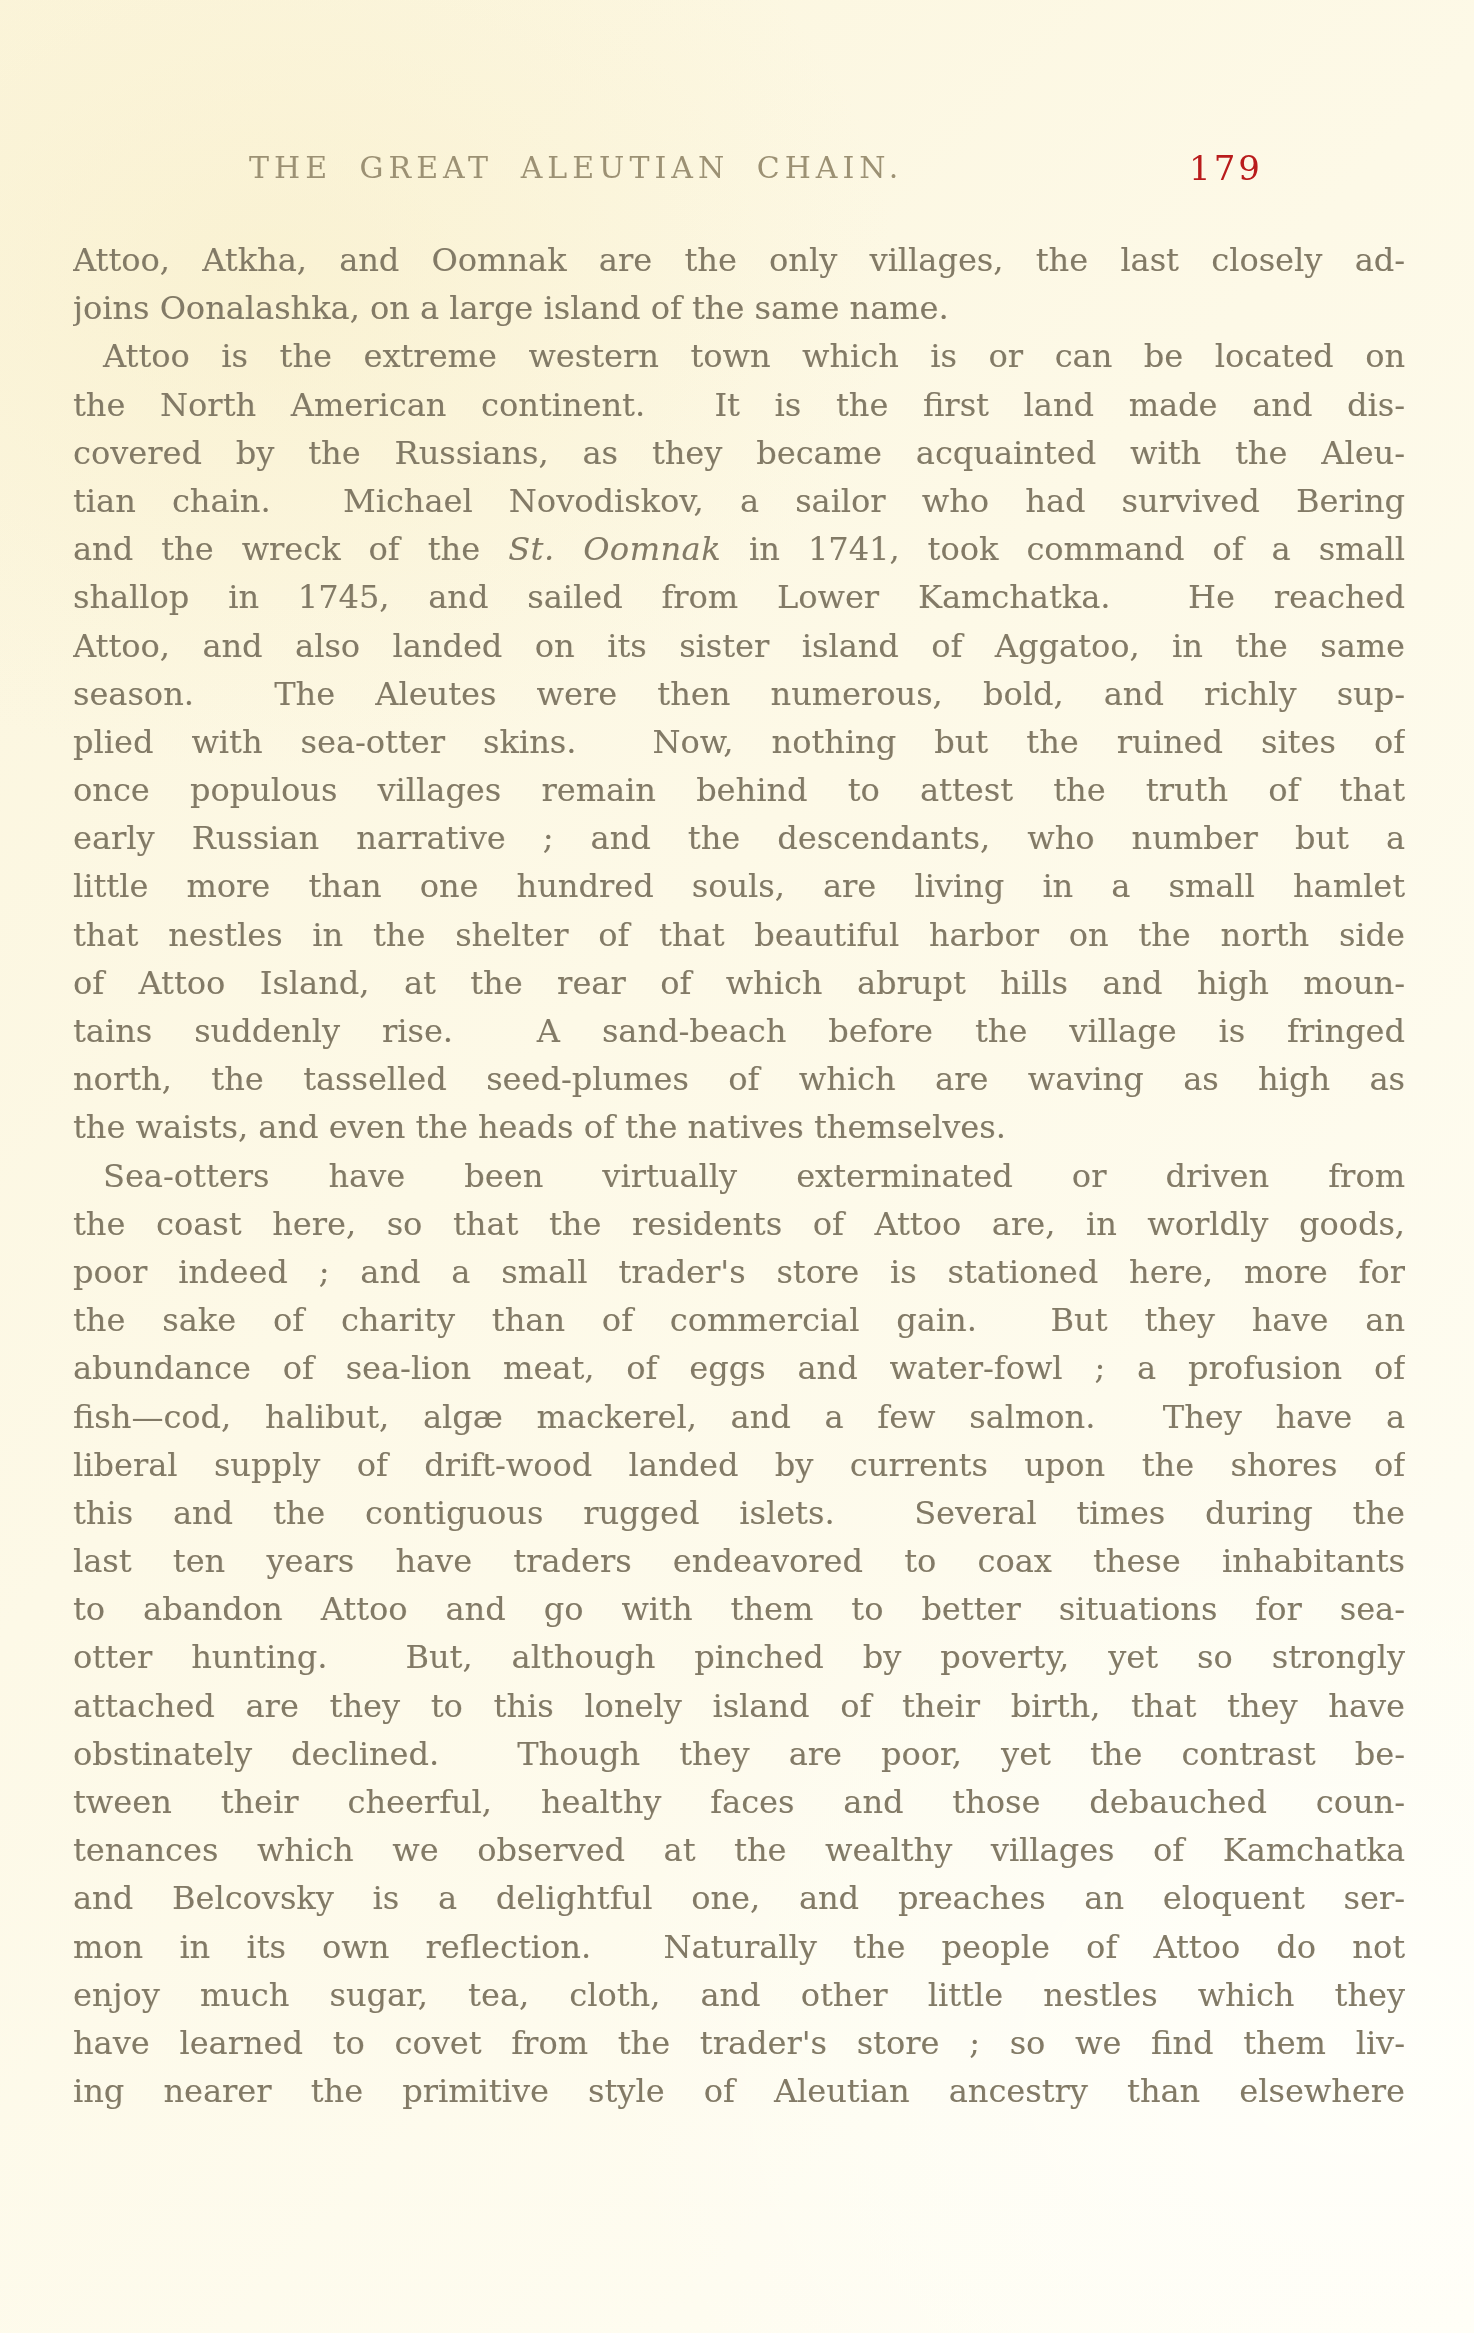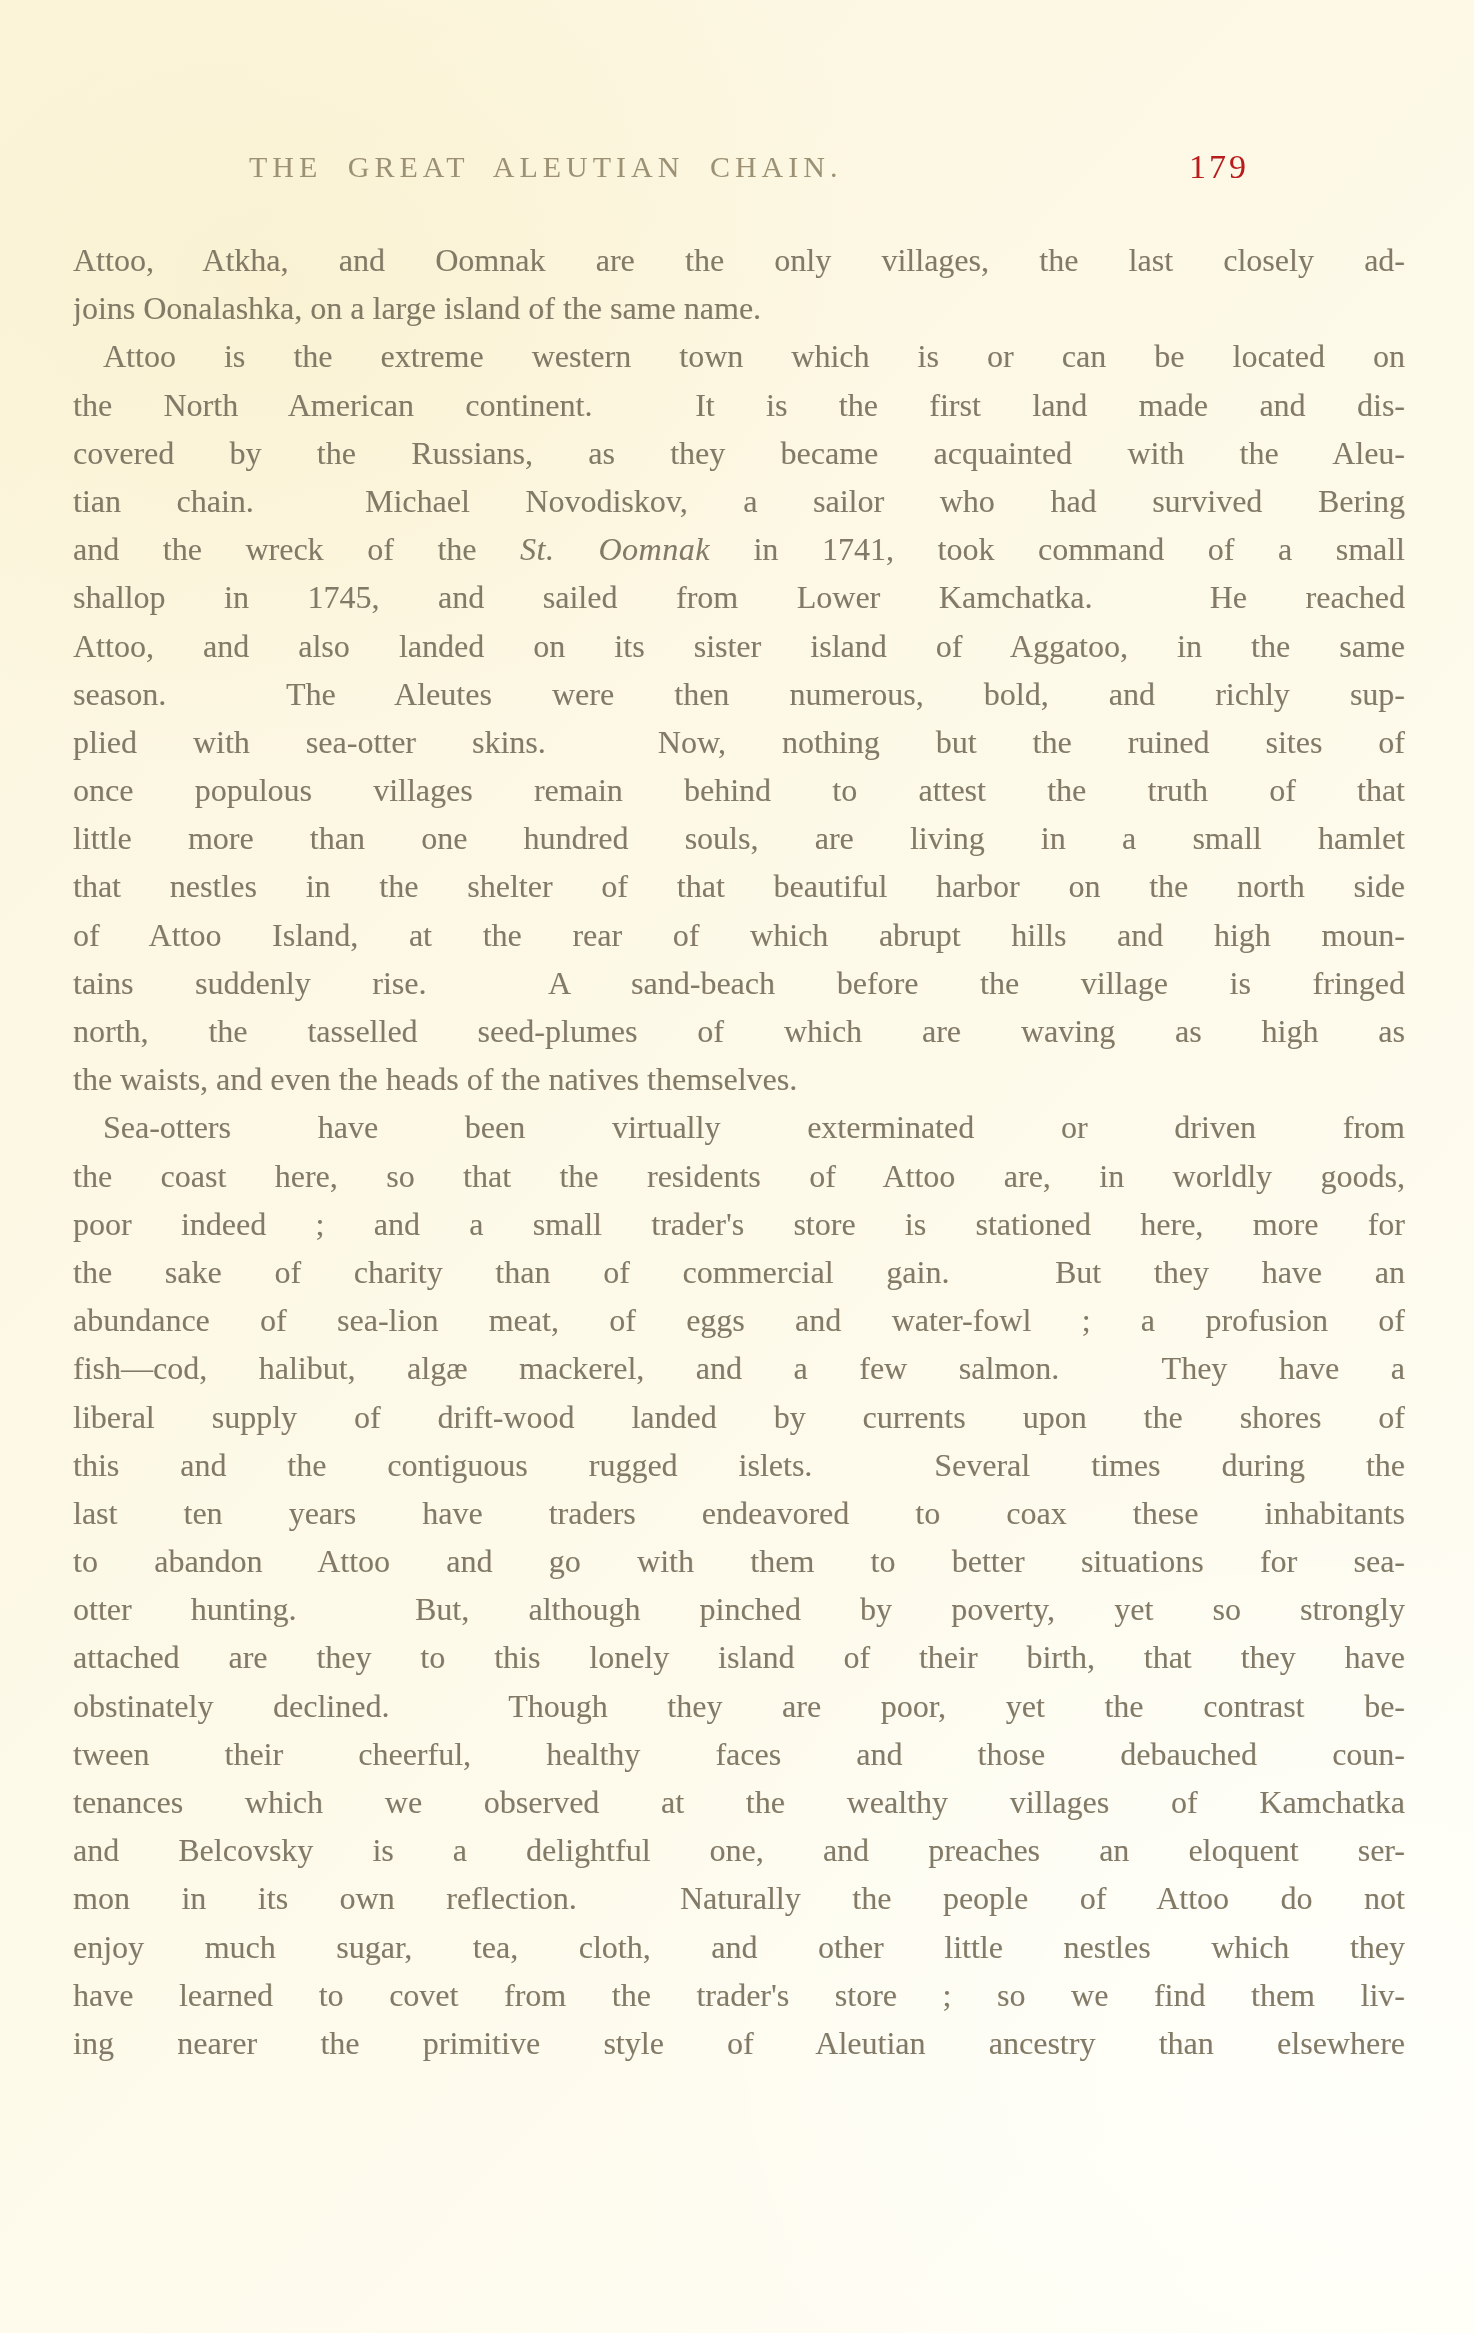--- a/index.html
+++ b/index.html
@@ -15,21 +15,20 @@
       radial-gradient(ellipse 900px 700px at 18% 12%, rgba(248,238,200,0.55), rgba(248,238,200,0) 70%),
       radial-gradient(ellipse 1000px 800px at 92% 88%, rgba(255,255,250,0.9), rgba(255,255,250,0) 75%),
       linear-gradient(133deg, #fbf5dc 0%, #fdf9e7 42%, #fefcf0 78%, #fffdf4 100%);
     font-family: "DejaVu Serif", "Liberation Serif", serif;
   }
   .page-inner {
     position: absolute;
     left: 73px;
     top: 150px;
     width: 1332px;
-    font-family: Liberation Serif, serif;
   }
   .running-head {
     position: relative;
     height: 38px;
     margin-bottom: 48px;
     color: #9c9174;
   }
   .running-title {
     position: absolute;
     left: 176px;
@@ -89,20 +88,21 @@
         <div class="line first-indent">Attoo is the extreme western town which is or can be located on</div>
         <div class="line">the North American continent.  It is the first land made and dis-</div>
         <div class="line">covered by the Russians, as they became acquainted with the Aleu-</div>
         <div class="line">tian chain.  Michael Novodiskov, a sailor who had survived Bering</div>
         <div class="line">and the wreck of the <em>St. Oomnak</em> in 1741, took command of a small</div>
         <div class="line">shallop in 1745, and sailed from Lower Kamchatka.  He reached</div>
         <div class="line">Attoo, and also landed on its sister island of Aggatoo, in the same</div>
         <div class="line">season.  The Aleutes were then numerous, bold, and richly sup-</div>
         <div class="line">plied with sea-otter skins.  Now, nothing but the ruined sites of</div>
         <div class="line">once populous villages remain behind to attest the truth of that</div>
+        <div class="line">early Russian narrative ; and the descendants, who number but a</div>
         <div class="line">little more than one hundred souls, are living in a small hamlet</div>
         <div class="line">that nestles in the shelter of that beautiful harbor on the north side</div>
         <div class="line">of Attoo Island, at the rear of which abrupt hills and high moun-</div>
         <div class="line">tains suddenly rise.  A sand-beach before the village is fringed</div>
         <div class="line">north, the tasselled seed-plumes of which are waving as high as</div>
         <div class="line final-short">the waists, and even the heads of the natives themselves.</div>
       </div>
       <div class="para">
         <div class="line first-indent">Sea-otters have been virtually exterminated or driven from</div>
         <div class="line">the coast here, so that the residents of Attoo are, in worldly goods,</div>

